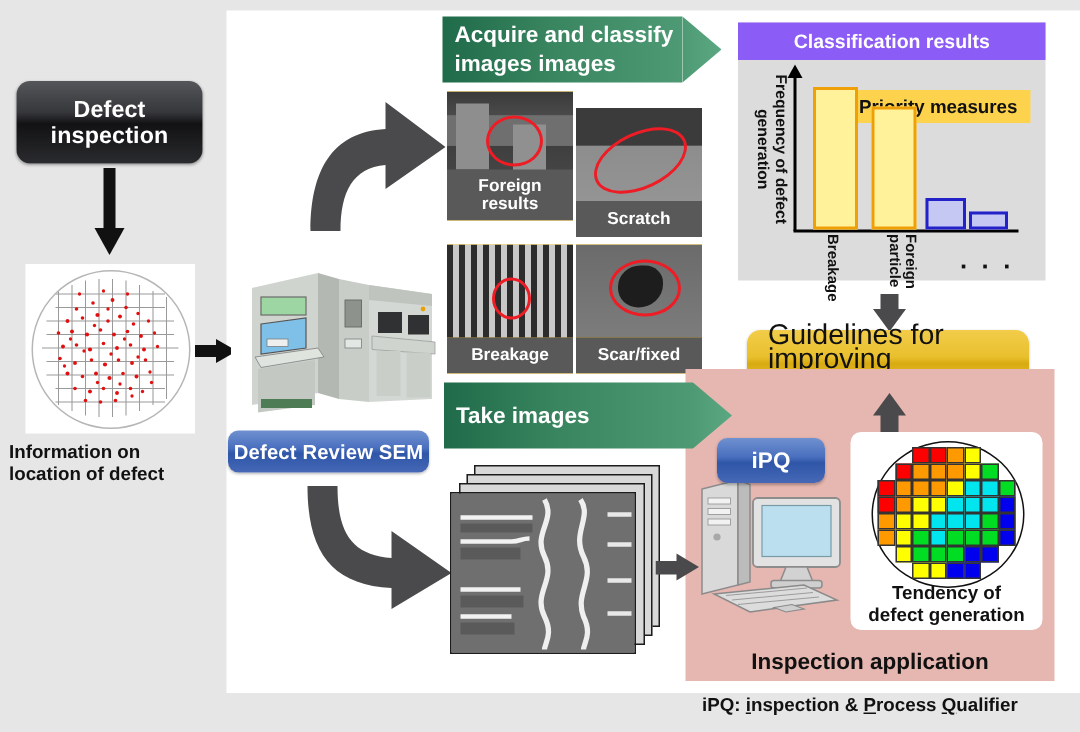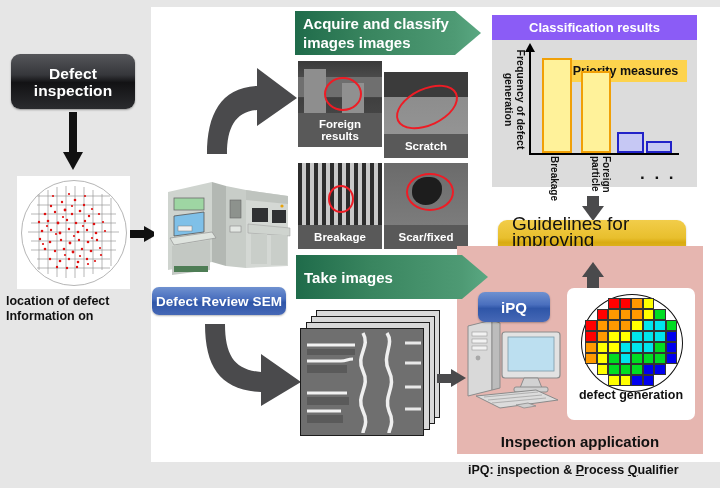--- a/index.html
+++ b/index.html
@@ -333,22 +333,22 @@
         <circle cx="48" cy="79" r="1.1"></circle>
         <circle cx="39" cy="58" r="1.1"></circle>
       <circle cx="63" cy="80" r="1.1"></circle>
         <circle cx="71" cy="88" r="1.1"></circle>
         <circle cx="55" cy="30" r="1.1"></circle>
     </g>
   </svg>
 </div>
 
 <div class="abs lbl-wafer">
+  <div>Information on</div>
   <div>location of defect</div>
-  <div>Information on</div>
 </div>
 
 <div class="abs" id="arrow-wafer-sem">
   <svg width="30" height="18" viewBox="0 0 30 18">
     <rect x="0" y="5" width="18" height="8" fill="#111"></rect>
     <polygon points="28,9 14,1 14,17" fill="#111"></polygon>
   </svg>
 </div>
 
 <div class="abs" id="sem-photo">
@@ -564,20 +564,21 @@
         <div style="background: transparent; border: none;"></div>
         <div style="background: rgb(255, 255, 0);"></div>
         <div style="background: rgb(255, 255, 0);"></div>
         <div style="background: rgb(0, 0, 238);"></div>
         <div style="background: rgb(0, 0, 238);"></div>
         <div style="background: transparent; border: none;"></div>
         <div style="background: transparent; border: none;"></div>
       </div>
   </div>
   <div id="tendency-label">
+    <div>Tendency of</div>
     <div>defect generation</div>
   </div>
 </div>
 
 <div class="abs green-banner" id="banner-take">
   <div class="gb-body">
     <div class="ln">Take images</div>
   </div>
   <div class="gb-tip"></div>
 </div>

